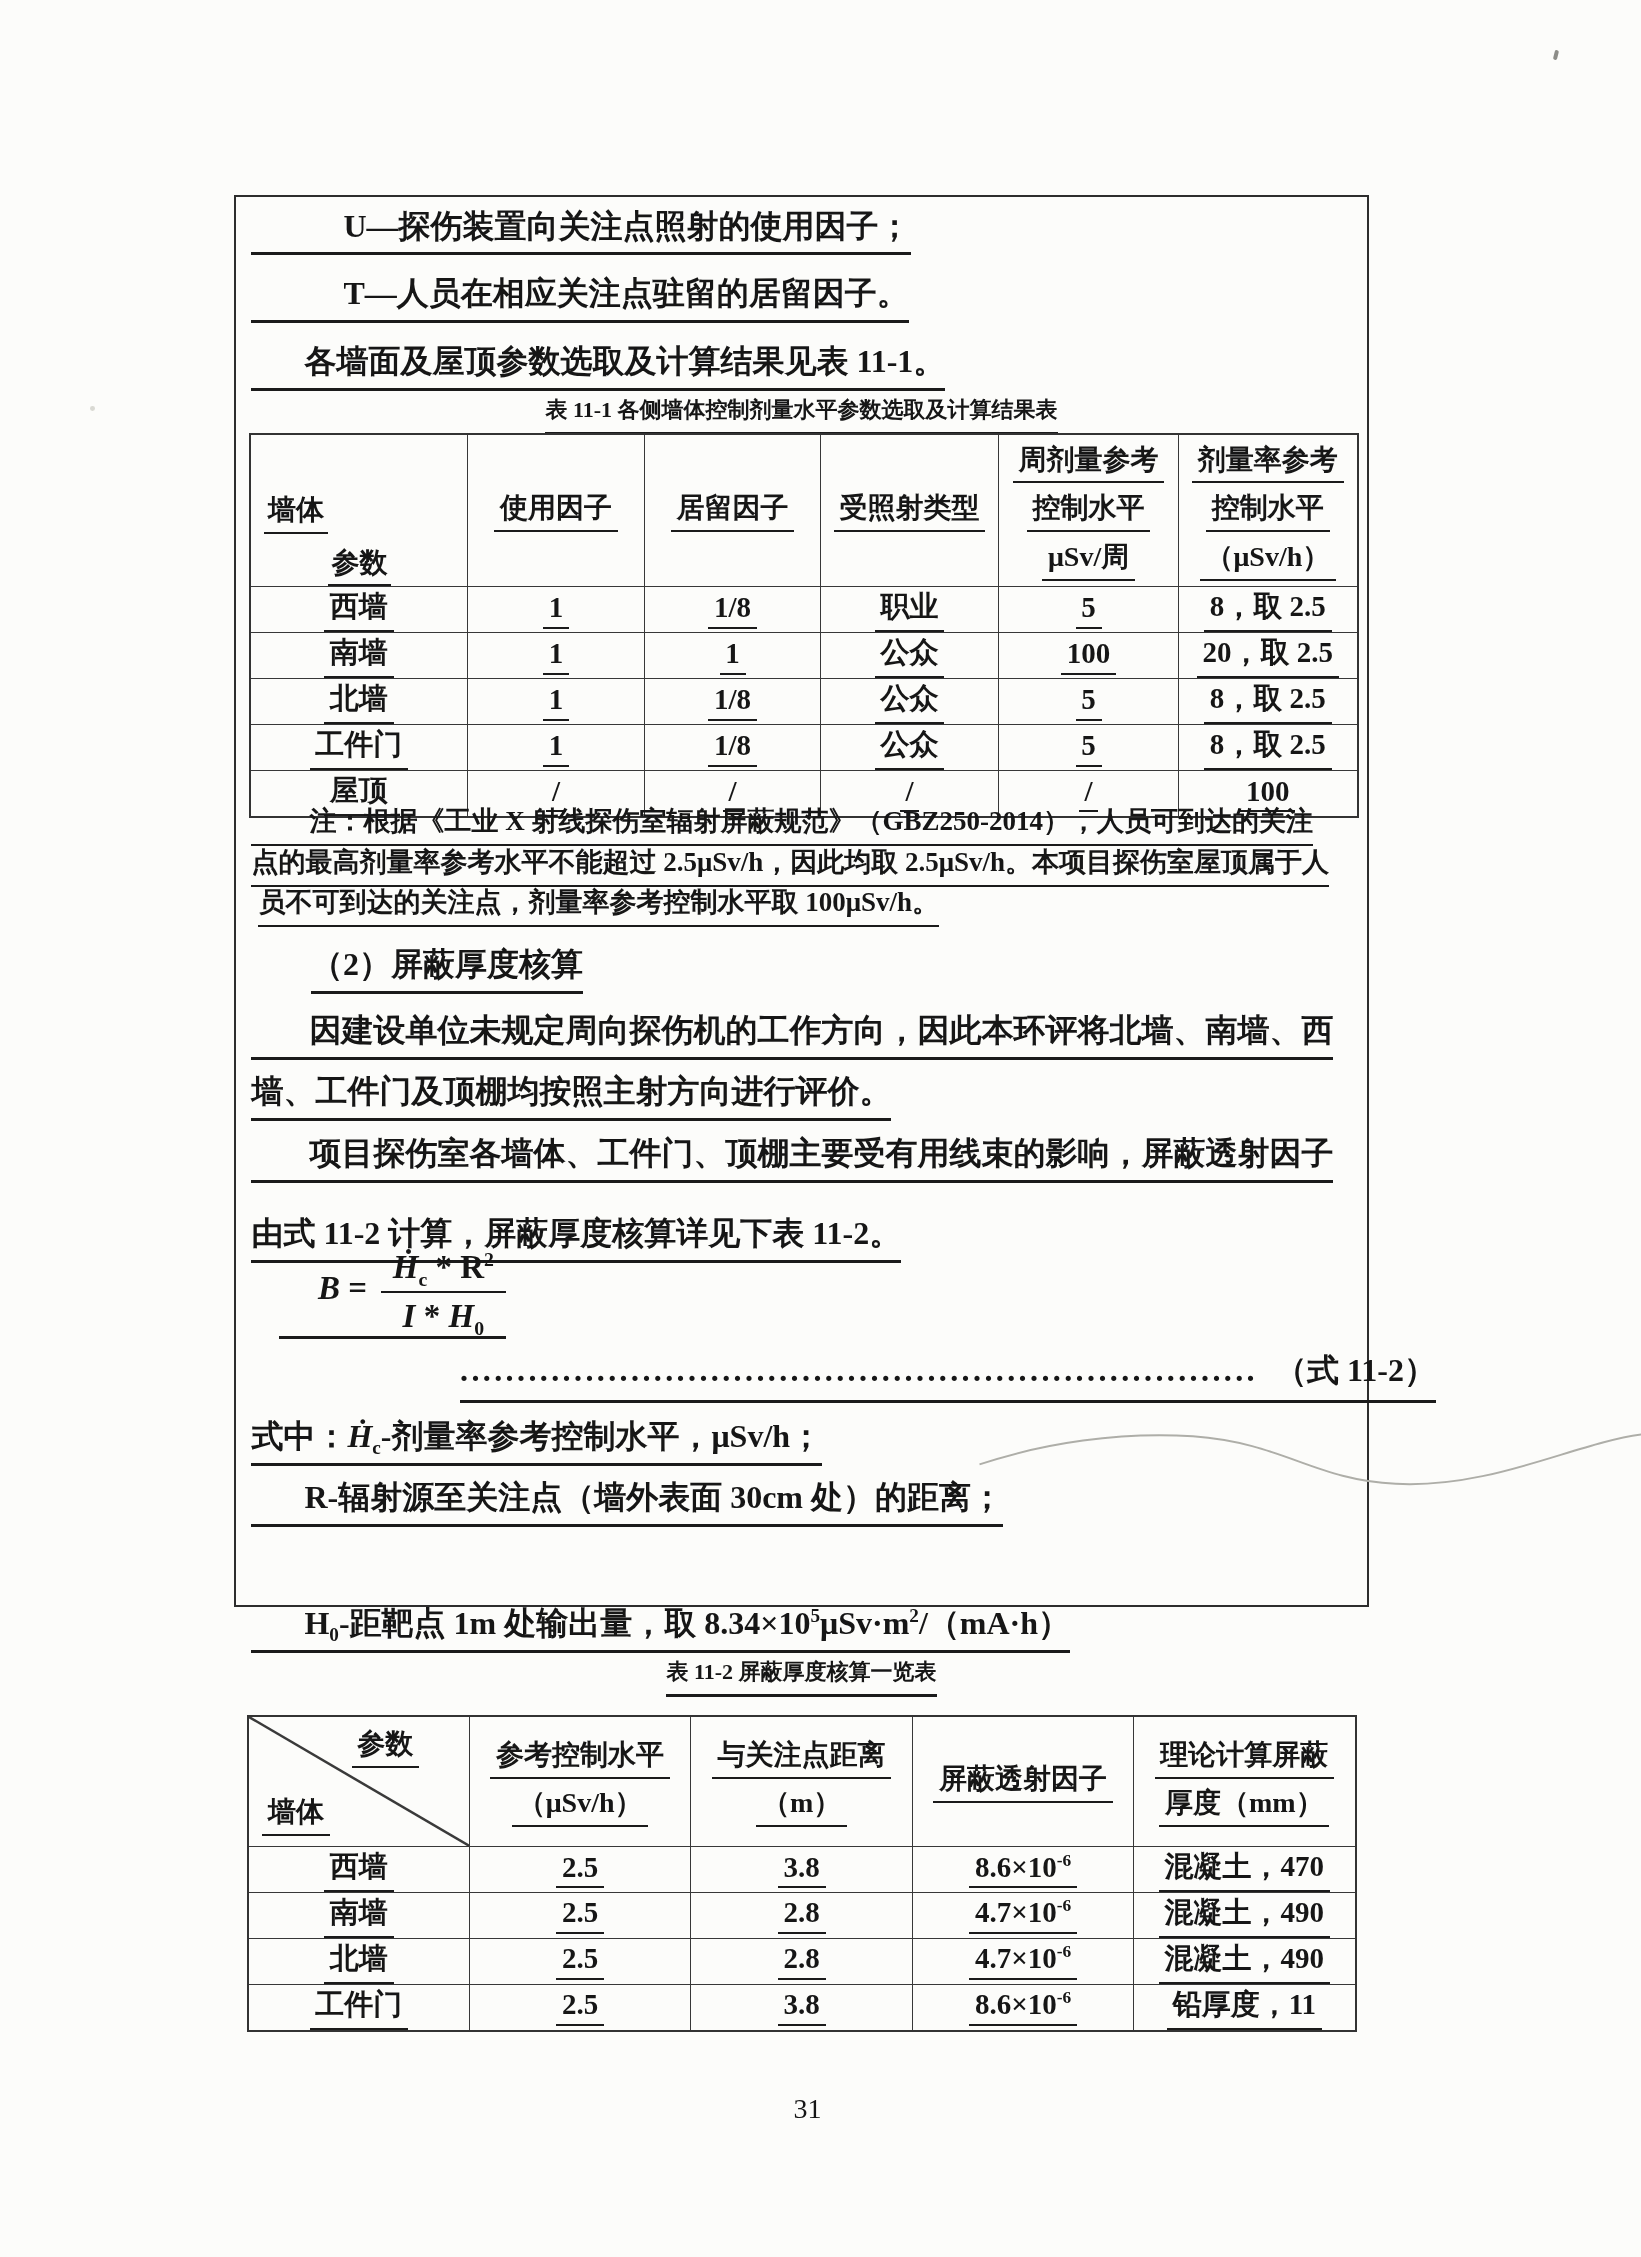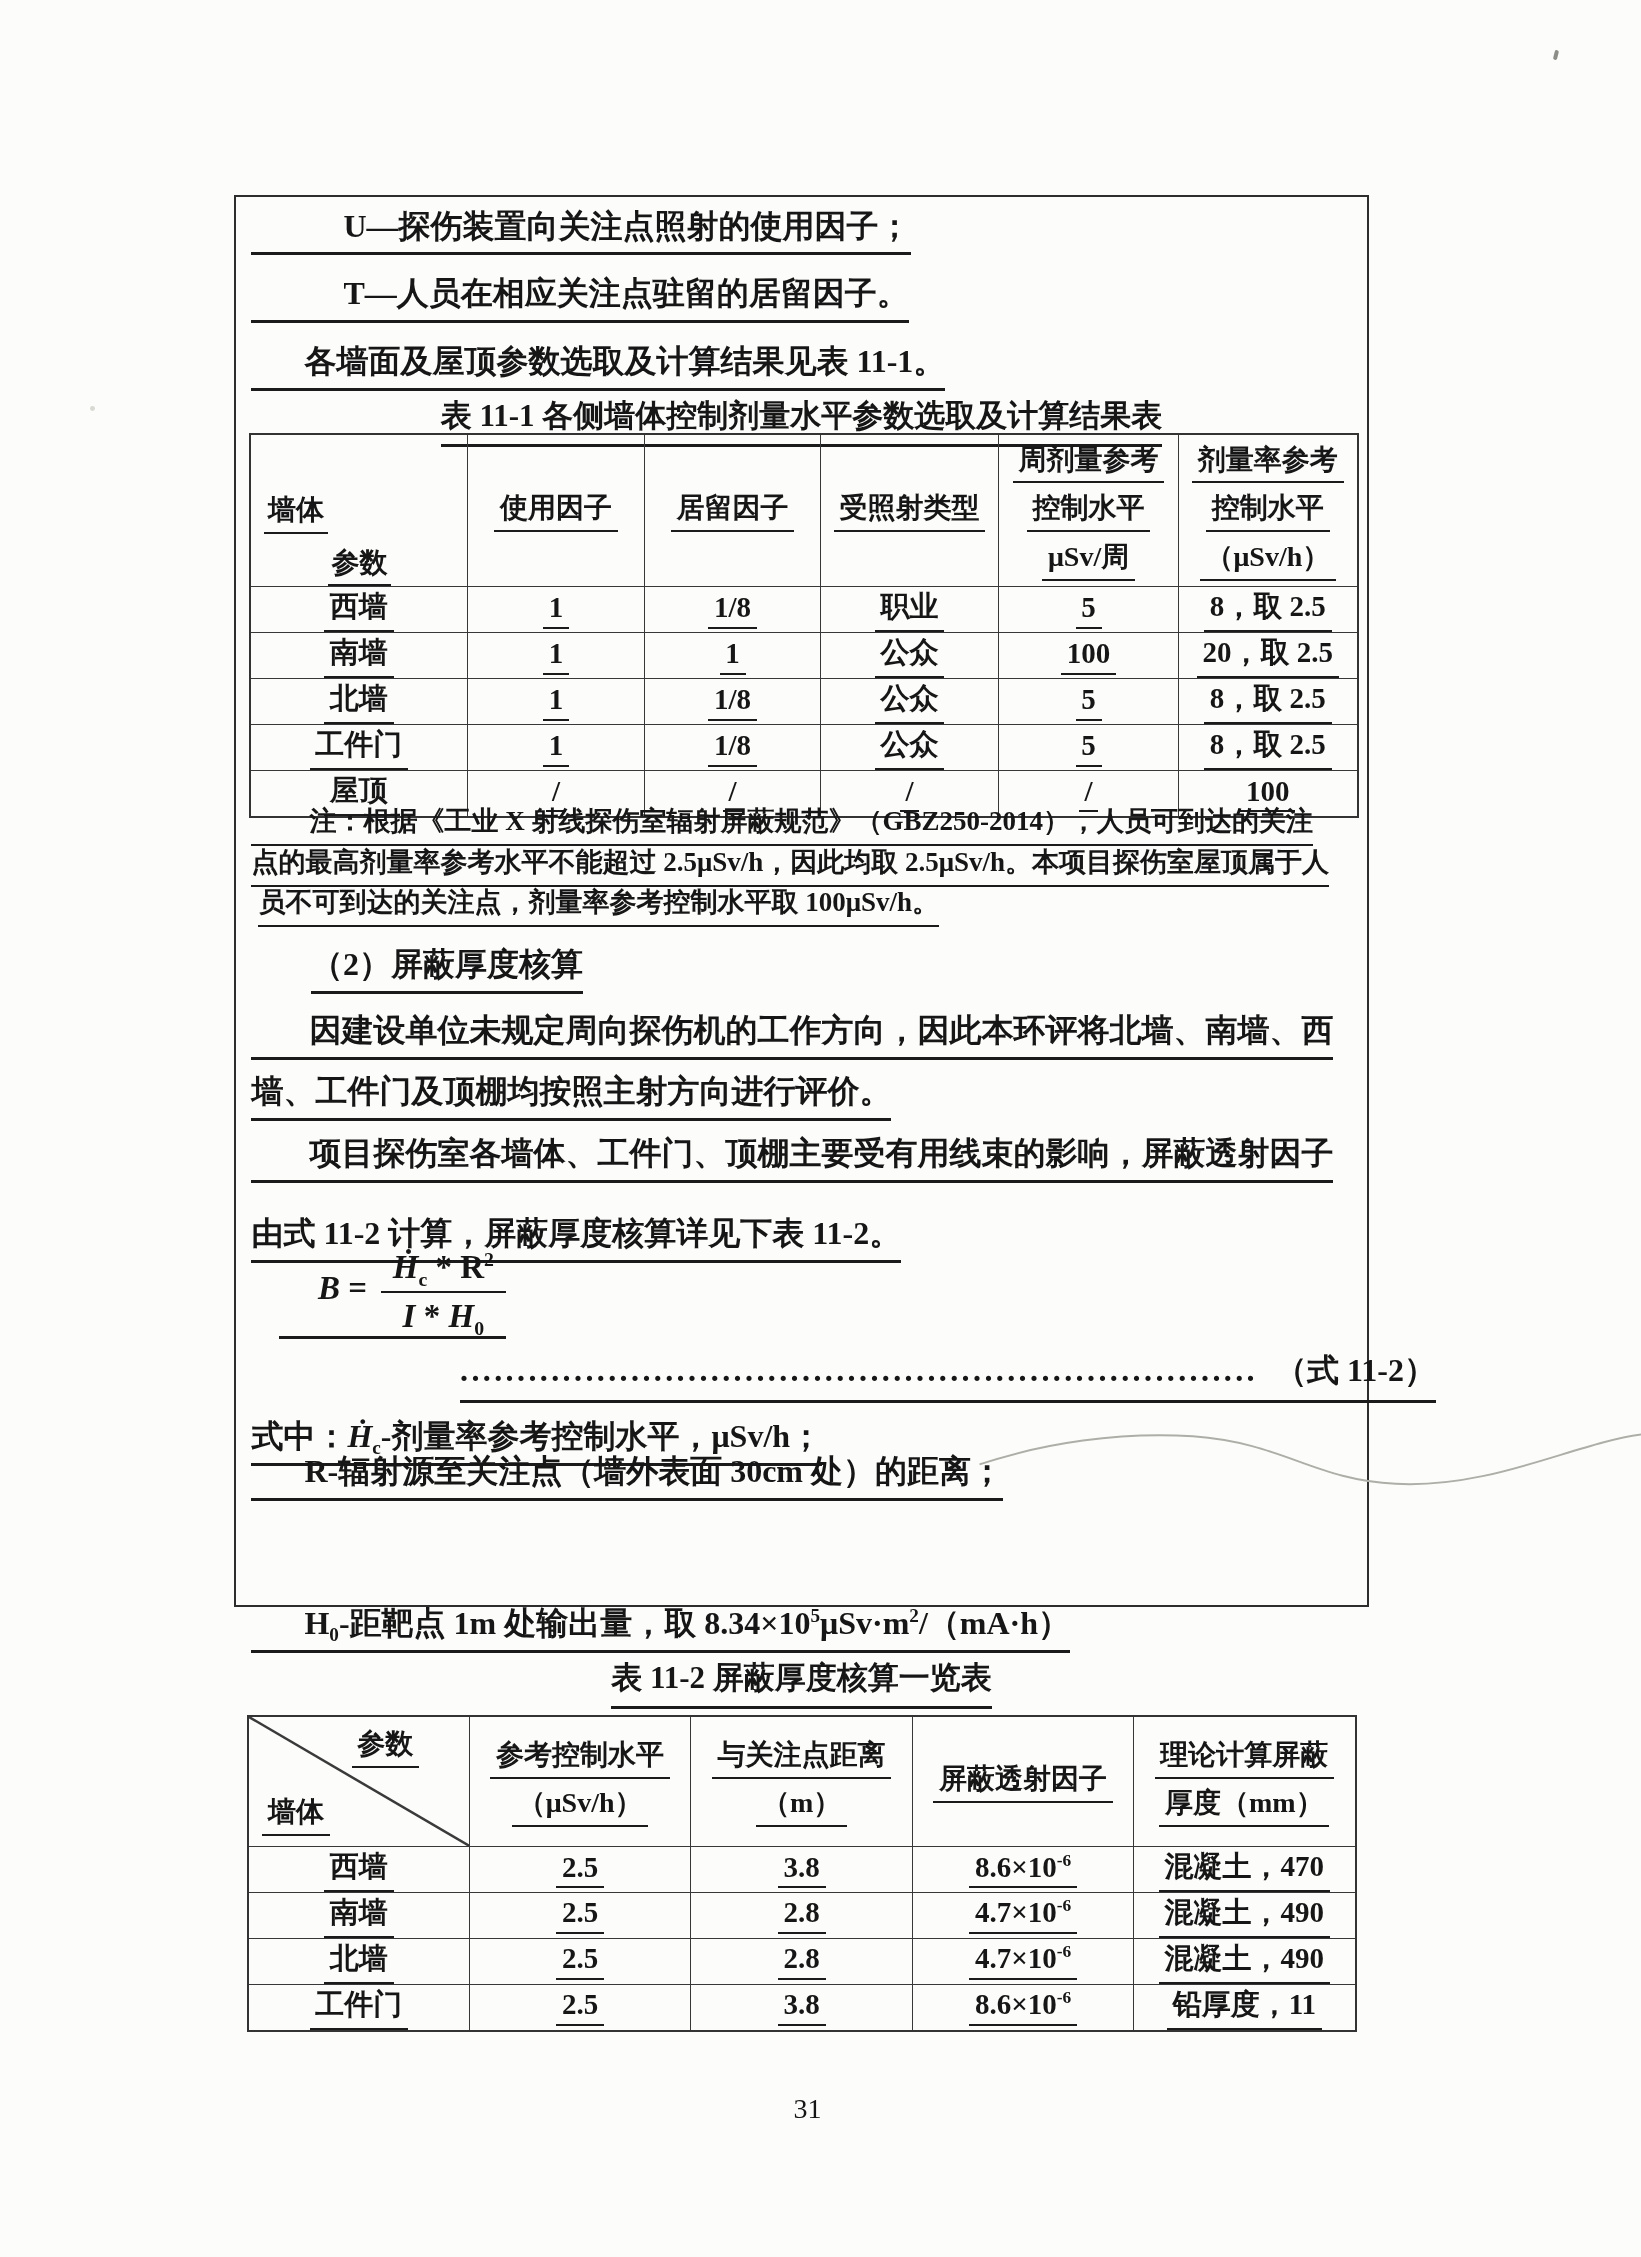--- a/index.html
+++ b/index.html
@@ -15,21 +15,21 @@
   }
   .blk{position:absolute;white-space:nowrap;}
   
   .ub{display:inline-block;border-bottom:3.9px solid #1b1b1b;padding-bottom:6.8px;}
   .ln{font-size:32px;line-height:39px;}
   .pad95{padding-left:92px;}
   .pad60{padding-left:58px;}
   .pad55{padding-left:53px;}
   .pad0{padding-left:0;}
   .center{left:0;right:0;text-align:center;}
-  .tbl-title{font-size:31px;}
+  .tbl-title{font-size:22px;}
   
   table{border-collapse:collapse;table-layout:fixed;}
   td,th{border:1.9px solid #383838;padding:0;text-align:center;vertical-align:middle;
         font-weight:bold;overflow:hidden;}
   .t1{position:absolute;left:12.6px;top:236px;width:1106px;border:2.9px solid #333;}
   .t1 th{height:142px;font-size:28px;}
   .t1 td{height:44px;font-size:29px;}
   .t2{position:absolute;left:10.6px;top:1518px;width:1108px;border:2.9px solid #333;}
   .t2 th{height:129px;font-size:28px;}
   .t2 td{height:44px;font-size:29px;}
@@ -202,21 +202,21 @@
     </span>
   </div>
 
   <div class="blk dotsline">
     <span class="ub pad0"><span class="dots">......................................................................</span><span class="flabel">（式 11-2）</span></span>
   </div>
 
   <div class="blk ln" style="left:15.4px;top:1220px;">
     <span class="ub pad0">式中：<i>Ḣ</i><sub>c</sub>-剂量率参考控制水平，μSv/h；</span>
   </div>
-  <div class="blk ln" style="left:15.4px;top:1255px;">
+  <div class="blk ln" style="left:15.4px;top:1281px;">
     <span class="ub pad55">R-辐射源至关注点（墙外表面 30cm 处）的距离；</span>
   </div>
   <div class="blk ln" style="left:15.4px;top:1407px;">
     <span class="ub pad55">H<sub>0</sub>-距靶点 1m 处输出量，取 8.34×10<sup>5</sup>μSv·m<sup>2</sup>/（mA·h）</span>
   </div>
 
   <div class="blk tbl-title center" style="top:1460px;">
     <span class="ub">表 11-2 屏蔽厚度核算一览表</span>
   </div>
 

